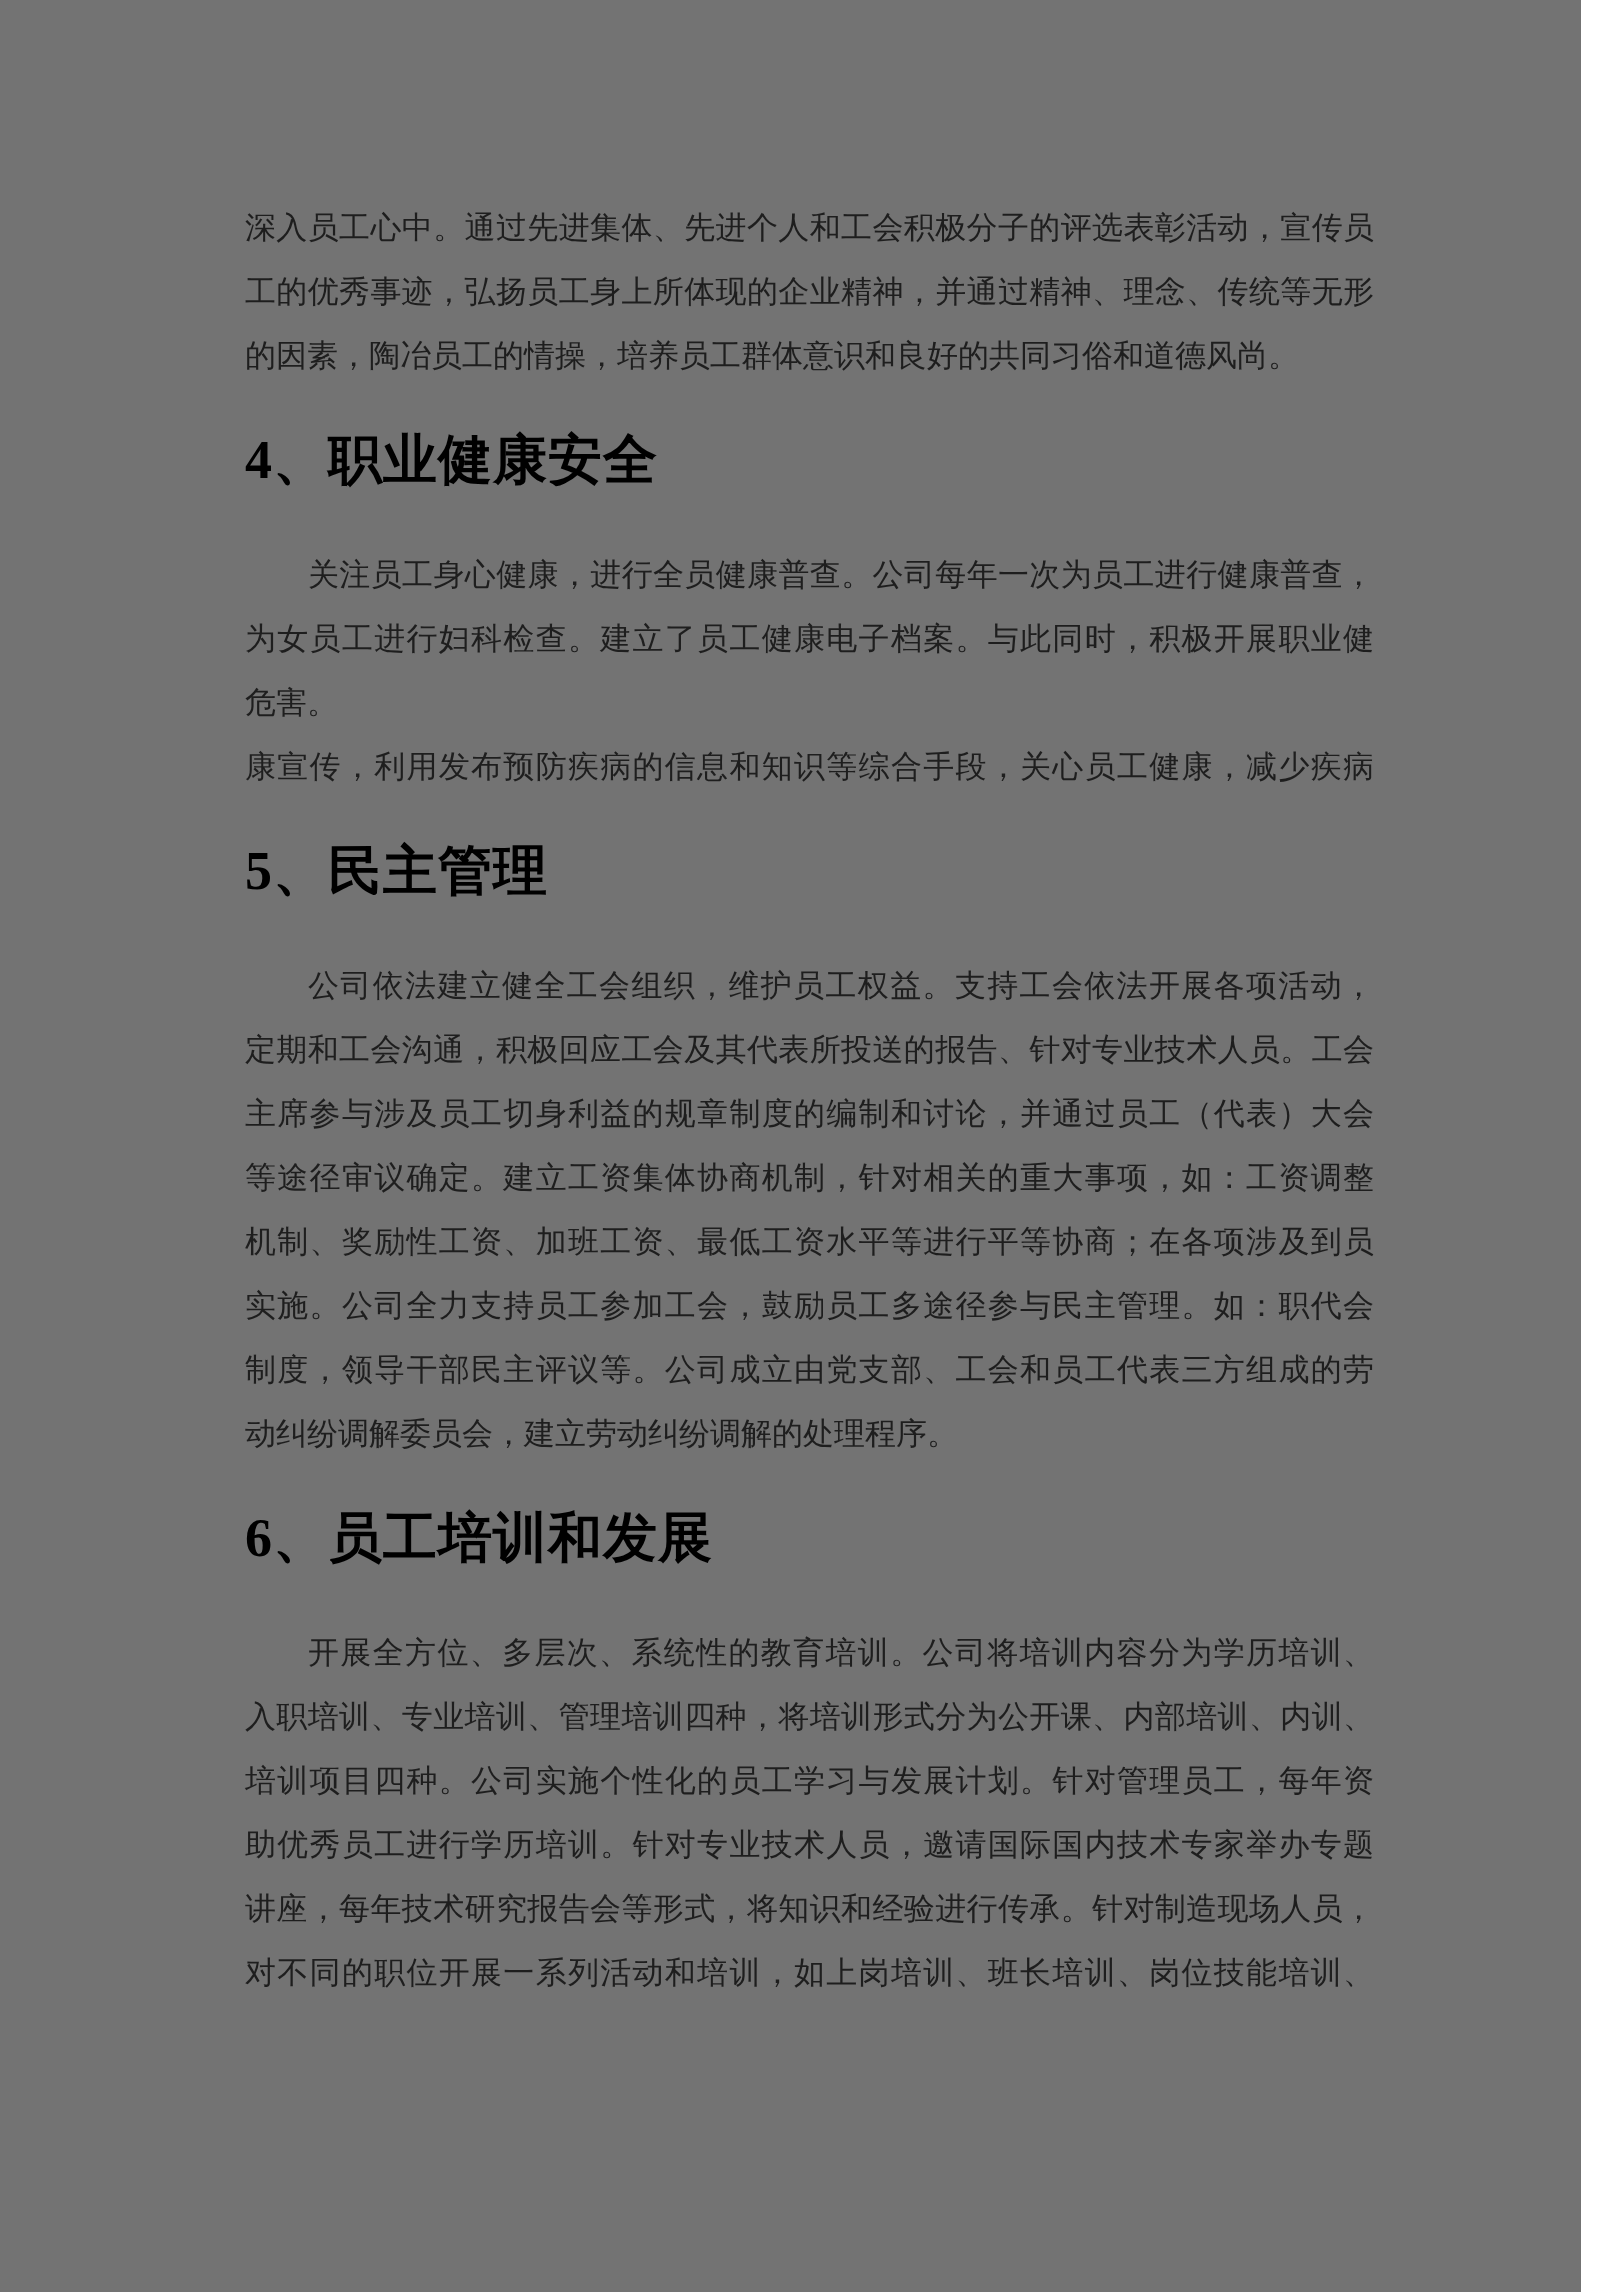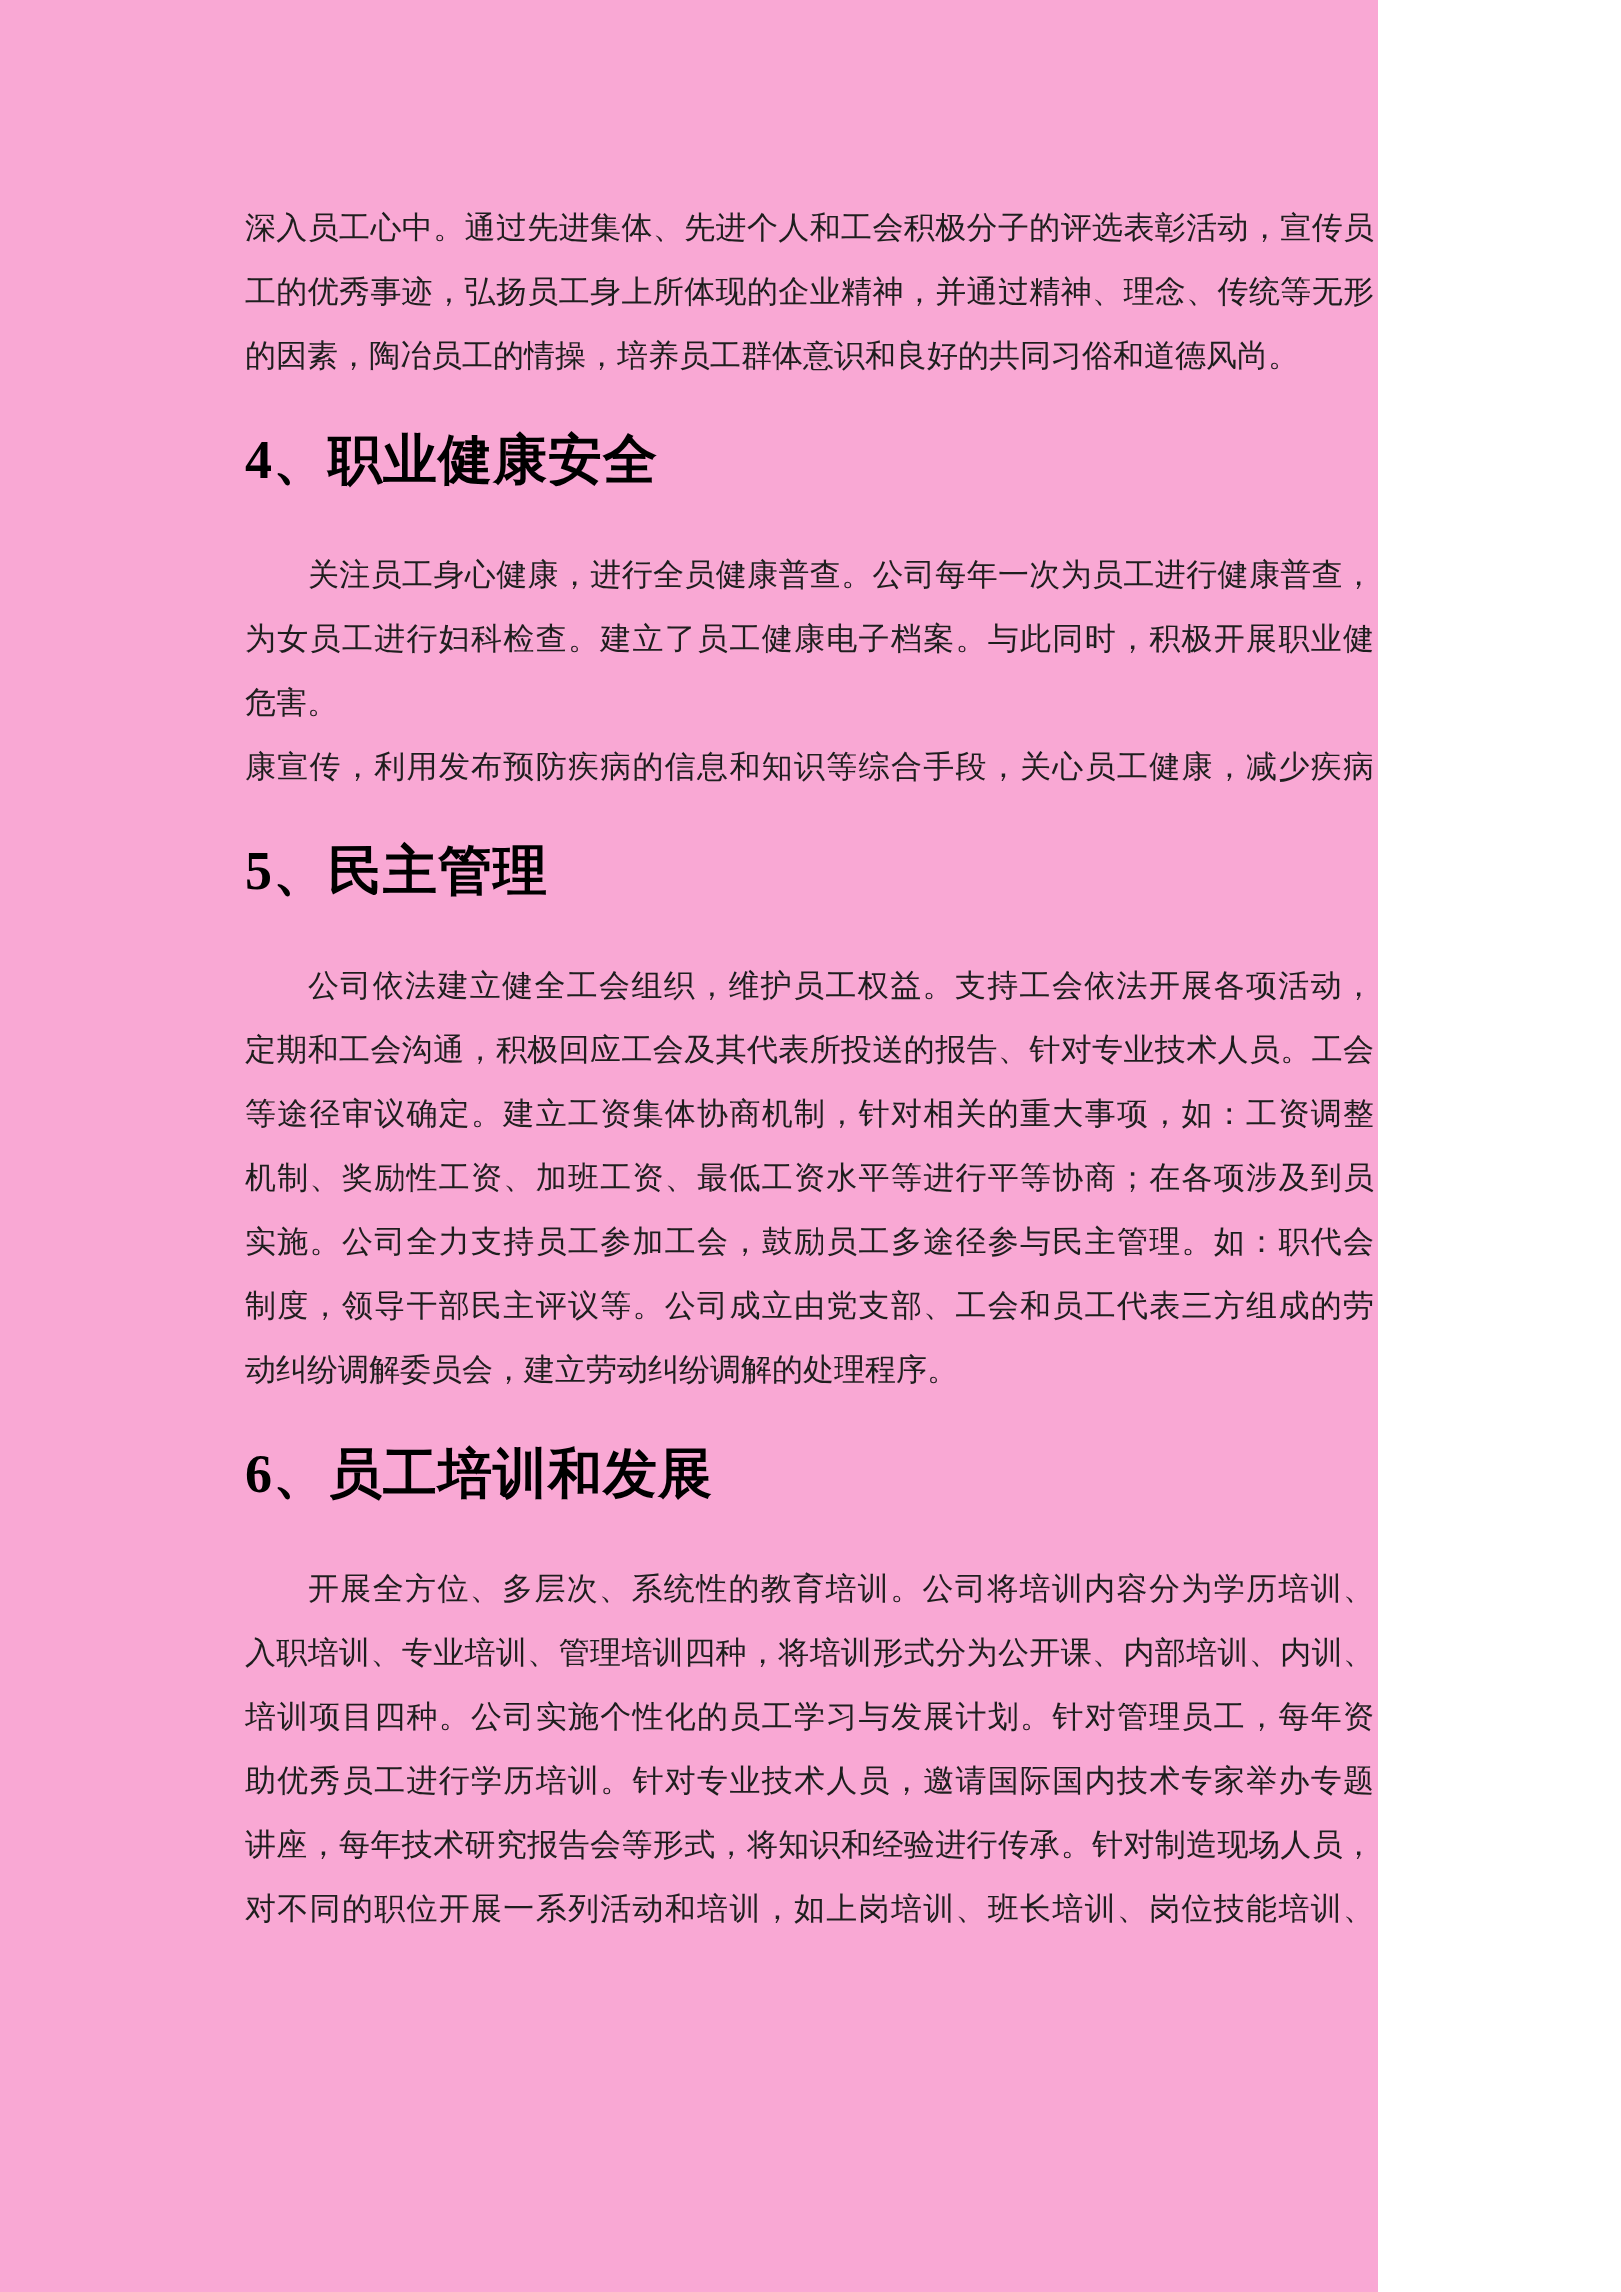--- a/index.html
+++ b/index.html
@@ -4,23 +4,23 @@
 <style>
   * { margin: 0; padding: 0; box-sizing: border-box; }
   html, body { background: #ffffff; }
   body {
     width: 1621px;
     height: 2293px;
     font-family: "Liberation Serif", "DejaVu Serif", serif;
   }
   .page {
     position: relative;
-    width: 1378px;
+    width: 1581px;
     height: 2293px;
-    background: #f9a8d4;
+    background: #737373;
     overflow: hidden;
   }
   .content {
     position: absolute;
     left: 245px;
     top: 196px;
     width: 1129px;
   }
   .para { color: #1e1e1e; }
   .line {
@@ -60,20 +60,21 @@
       <div class="line first-line">关注员工身心健康，进行全员健康普查。公司每年一次为员工进行健康普查，</div>
       <div class="line">为女员工进行妇科检查。建立了员工健康电子档案。与此同时，积极开展职业健</div>
       <div class="line last-line">危害。</div>
       <div class="line">康宣传，利用发布预防疾病的信息和知识等综合手段，关心员工健康，减少疾病</div>
     </div>
 
     <h2 class="heading">5、民主管理</h2>
     <div class="para">
       <div class="line first-line">公司依法建立健全工会组织，维护员工权益。支持工会依法开展各项活动，</div>
       <div class="line">定期和工会沟通，积极回应工会及其代表所投送的报告、针对专业技术人员。工会</div>
+      <div class="line">主席参与涉及员工切身利益的规章制度的编制和讨论，并通过员工（代表）大会</div>
       <div class="line">等途径审议确定。建立工资集体协商机制，针对相关的重大事项，如：工资调整</div>
       <div class="line">机制、奖励性工资、加班工资、最低工资水平等进行平等协商；在各项涉及到员</div>
       <div class="line">实施。公司全力支持员工参加工会，鼓励员工多途径参与民主管理。如：职代会</div>
       <div class="line">制度，领导干部民主评议等。公司成立由党支部、工会和员工代表三方组成的劳</div>
       <div class="line last-line">动纠纷调解委员会，建立劳动纠纷调解的处理程序。</div>
     </div>
 
     <h2 class="heading">6、员工培训和发展</h2>
     <div class="para">
       <div class="line first-line">开展全方位、多层次、系统性的教育培训。公司将培训内容分为学历培训、</div>

